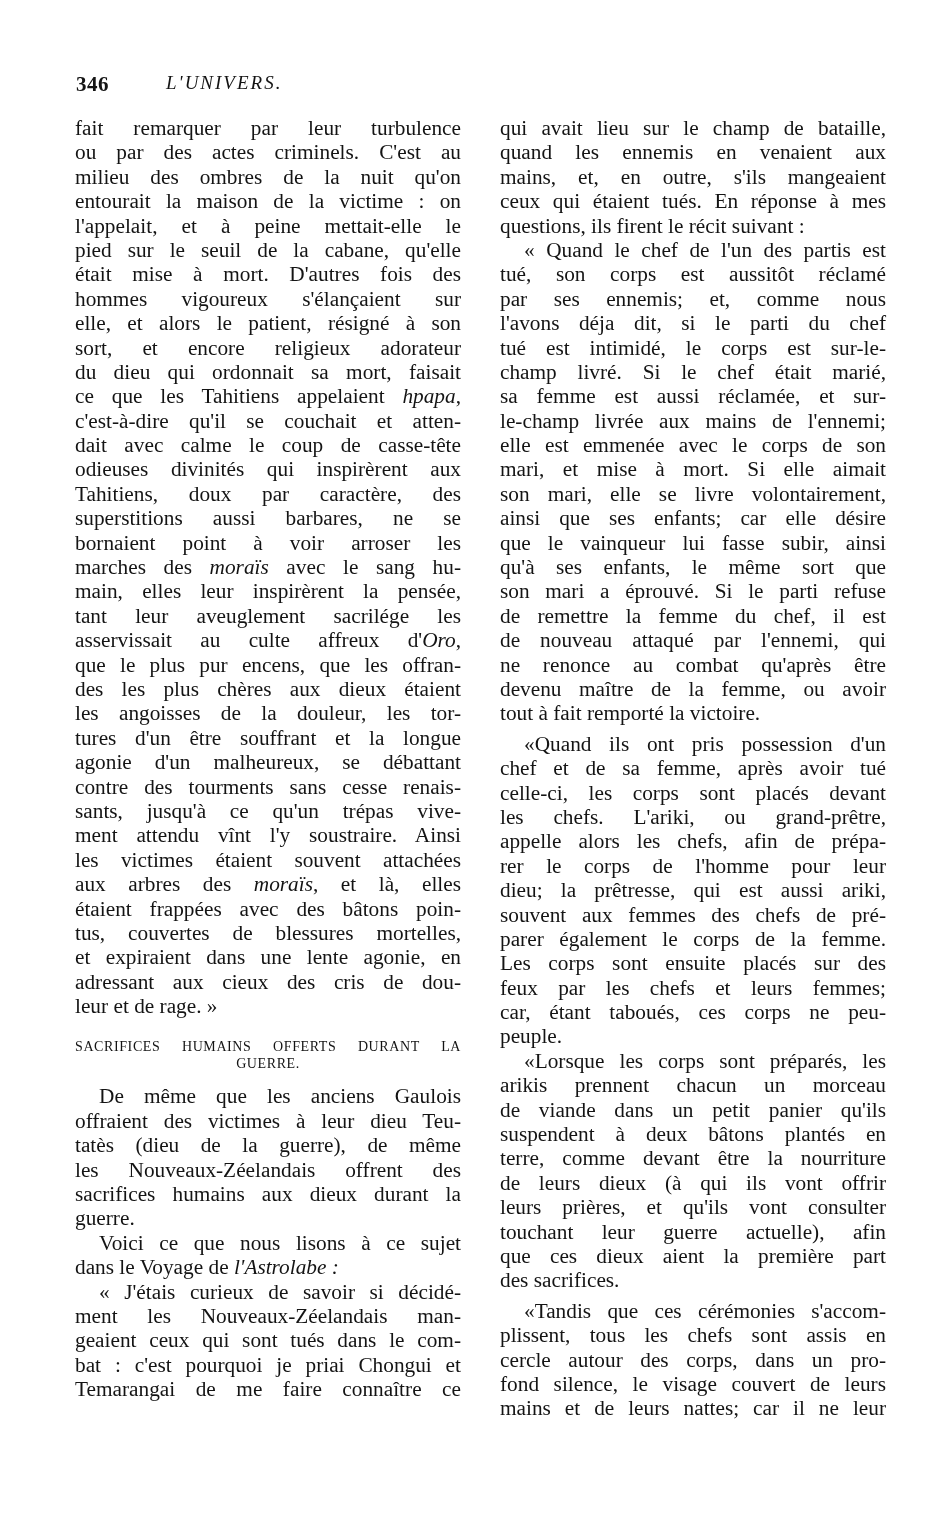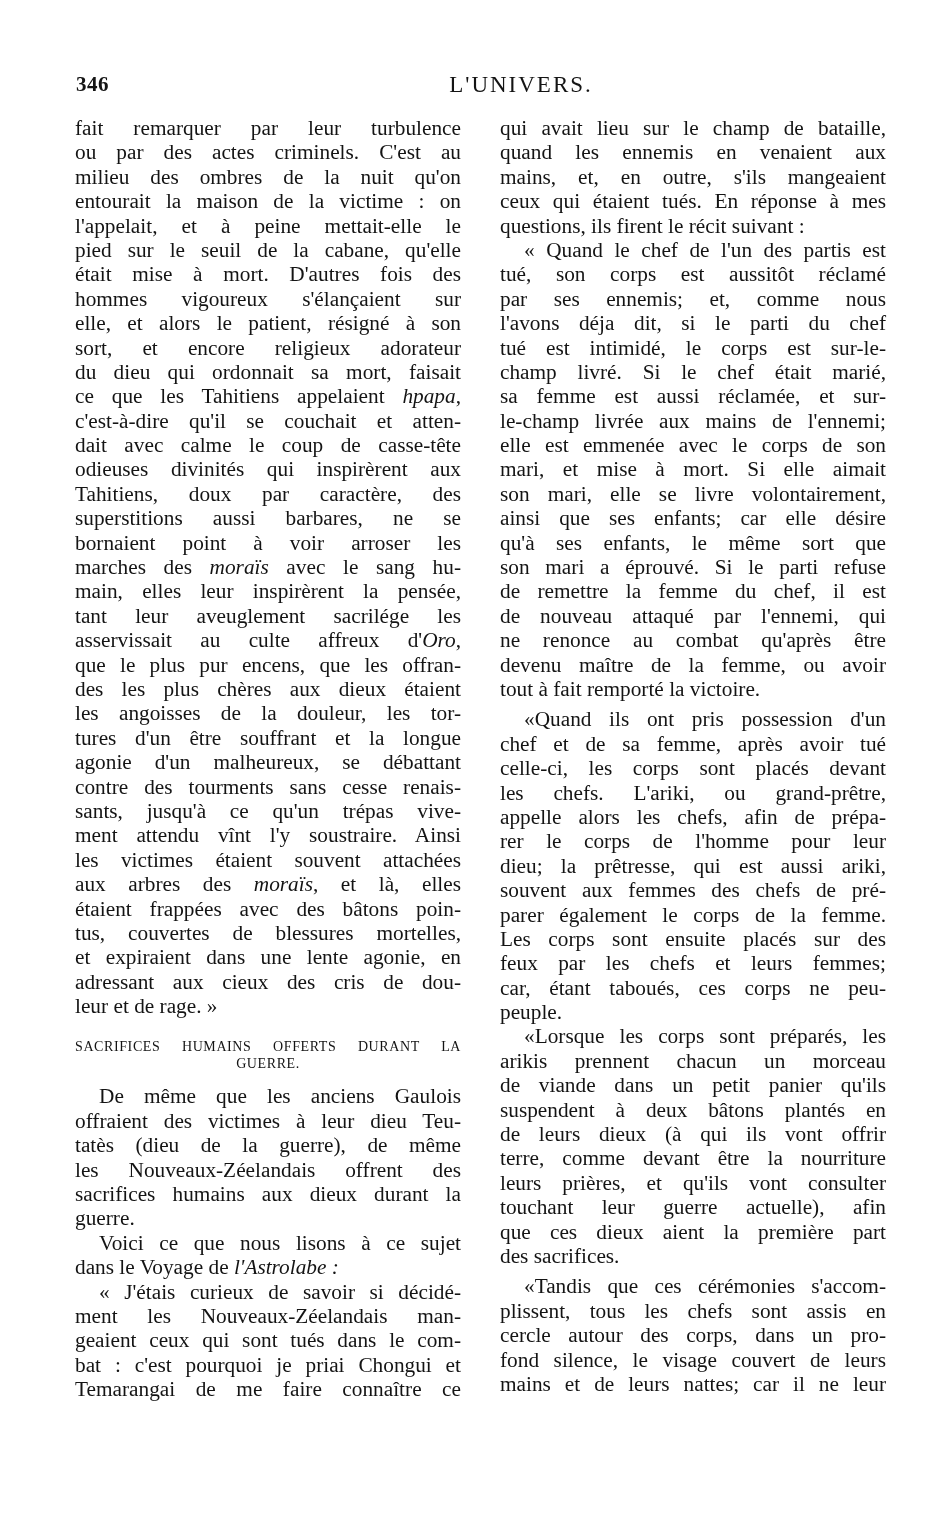--- a/index.html
+++ b/index.html
@@ -9,22 +9,22 @@
     color: #141414;
   }
   .page-header {
     position: absolute; top: 72px; left: 76px; width: 800px; height: 30px;
   }
   .page-number {
     position: absolute; left: 0; top: 0;
     font-size: 21px; font-weight: bold; letter-spacing: 0.5px;
   }
   .running-title {
-    position: absolute; left: 0; right: 0; top: 0; text-align: center;
-    font-size: 23px; letter-spacing: 2px; padding-left: 90px;
+    position: absolute; left: 0; right: 0; top: 0; text-align: left;
+    font-size: 19px; letter-spacing: 2px; padding-left: 90px; font-style: italic;
   }
   .column {
     position: absolute; top: 116px;
     font-size: 21.3px; line-height: 24.4px;
   }
   .col-left { left: 75px; width: 386px; }
   .col-right { left: 480px; width: 386px; margin-left: 20px; }
   .line {
     display: block; white-space: nowrap; text-align: justify;
     text-align-last: justify; height: 24.4px; overflow: visible;
@@ -127,20 +127,21 @@
       <span class="line">par ses ennemis; et, comme nous</span>
       <span class="line">l'avons déja dit, si le parti du chef</span>
       <span class="line">tué est intimidé, le corps est sur-le-</span>
       <span class="line">champ livré. Si le chef était marié,</span>
       <span class="line">sa femme est aussi réclamée, et sur-</span>
       <span class="line">le-champ livrée aux mains de l'ennemi;</span>
       <span class="line">elle est emmenée avec le corps de son</span>
       <span class="line">mari, et mise à mort. Si elle aimait</span>
       <span class="line">son mari, elle se livre volontairement,</span>
       <span class="line">ainsi que ses enfants; car elle désire</span>
+      <span class="line">que le vainqueur lui fasse subir, ainsi</span>
       <span class="line">qu'à ses enfants, le même sort que</span>
       <span class="line">son mari a éprouvé. Si le parti refuse</span>
       <span class="line">de remettre la femme du chef, il est</span>
       <span class="line">de nouveau attaqué par l'ennemi, qui</span>
       <span class="line">ne renonce au combat qu'après être</span>
       <span class="line">devenu maître de la femme, ou avoir</span>
       <span class="line last">tout à fait remporté la victoire.</span>
     </div>
   <span class="gap"></span>
   <div>
@@ -156,22 +157,22 @@
       <span class="line">Les corps sont ensuite placés sur des</span>
       <span class="line">feux par les chefs et leurs femmes;</span>
       <span class="line">car, étant taboués, ces corps ne peu-</span>
       <span class="line last">peuple.</span>
     </div>
   <div>
       <span class="line indent">«Lorsque les corps sont préparés, les</span>
       <span class="line">arikis prennent chacun un morceau</span>
       <span class="line">de viande dans un petit panier qu'ils</span>
       <span class="line">suspendent à deux bâtons plantés en</span>
+      <span class="line">terre, comme devant être la nourriture</span>
       <span class="line">de leurs dieux (à qui ils vont offrir</span>
-      <span class="line">terre, comme devant être la nourriture</span>
       <span class="line">leurs prières, et qu'ils vont consulter</span>
       <span class="line">touchant leur guerre actuelle), afin</span>
       <span class="line">que ces dieux aient la première part</span>
       <span class="line last">des sacrifices.</span>
     </div>
   <span class="gap"></span>
   <div>
       <span class="line indent">«Tandis que ces cérémonies s'accom-</span>
       <span class="line">plissent, tous les chefs sont assis en</span>
       <span class="line">cercle autour des corps, dans un pro-</span>

